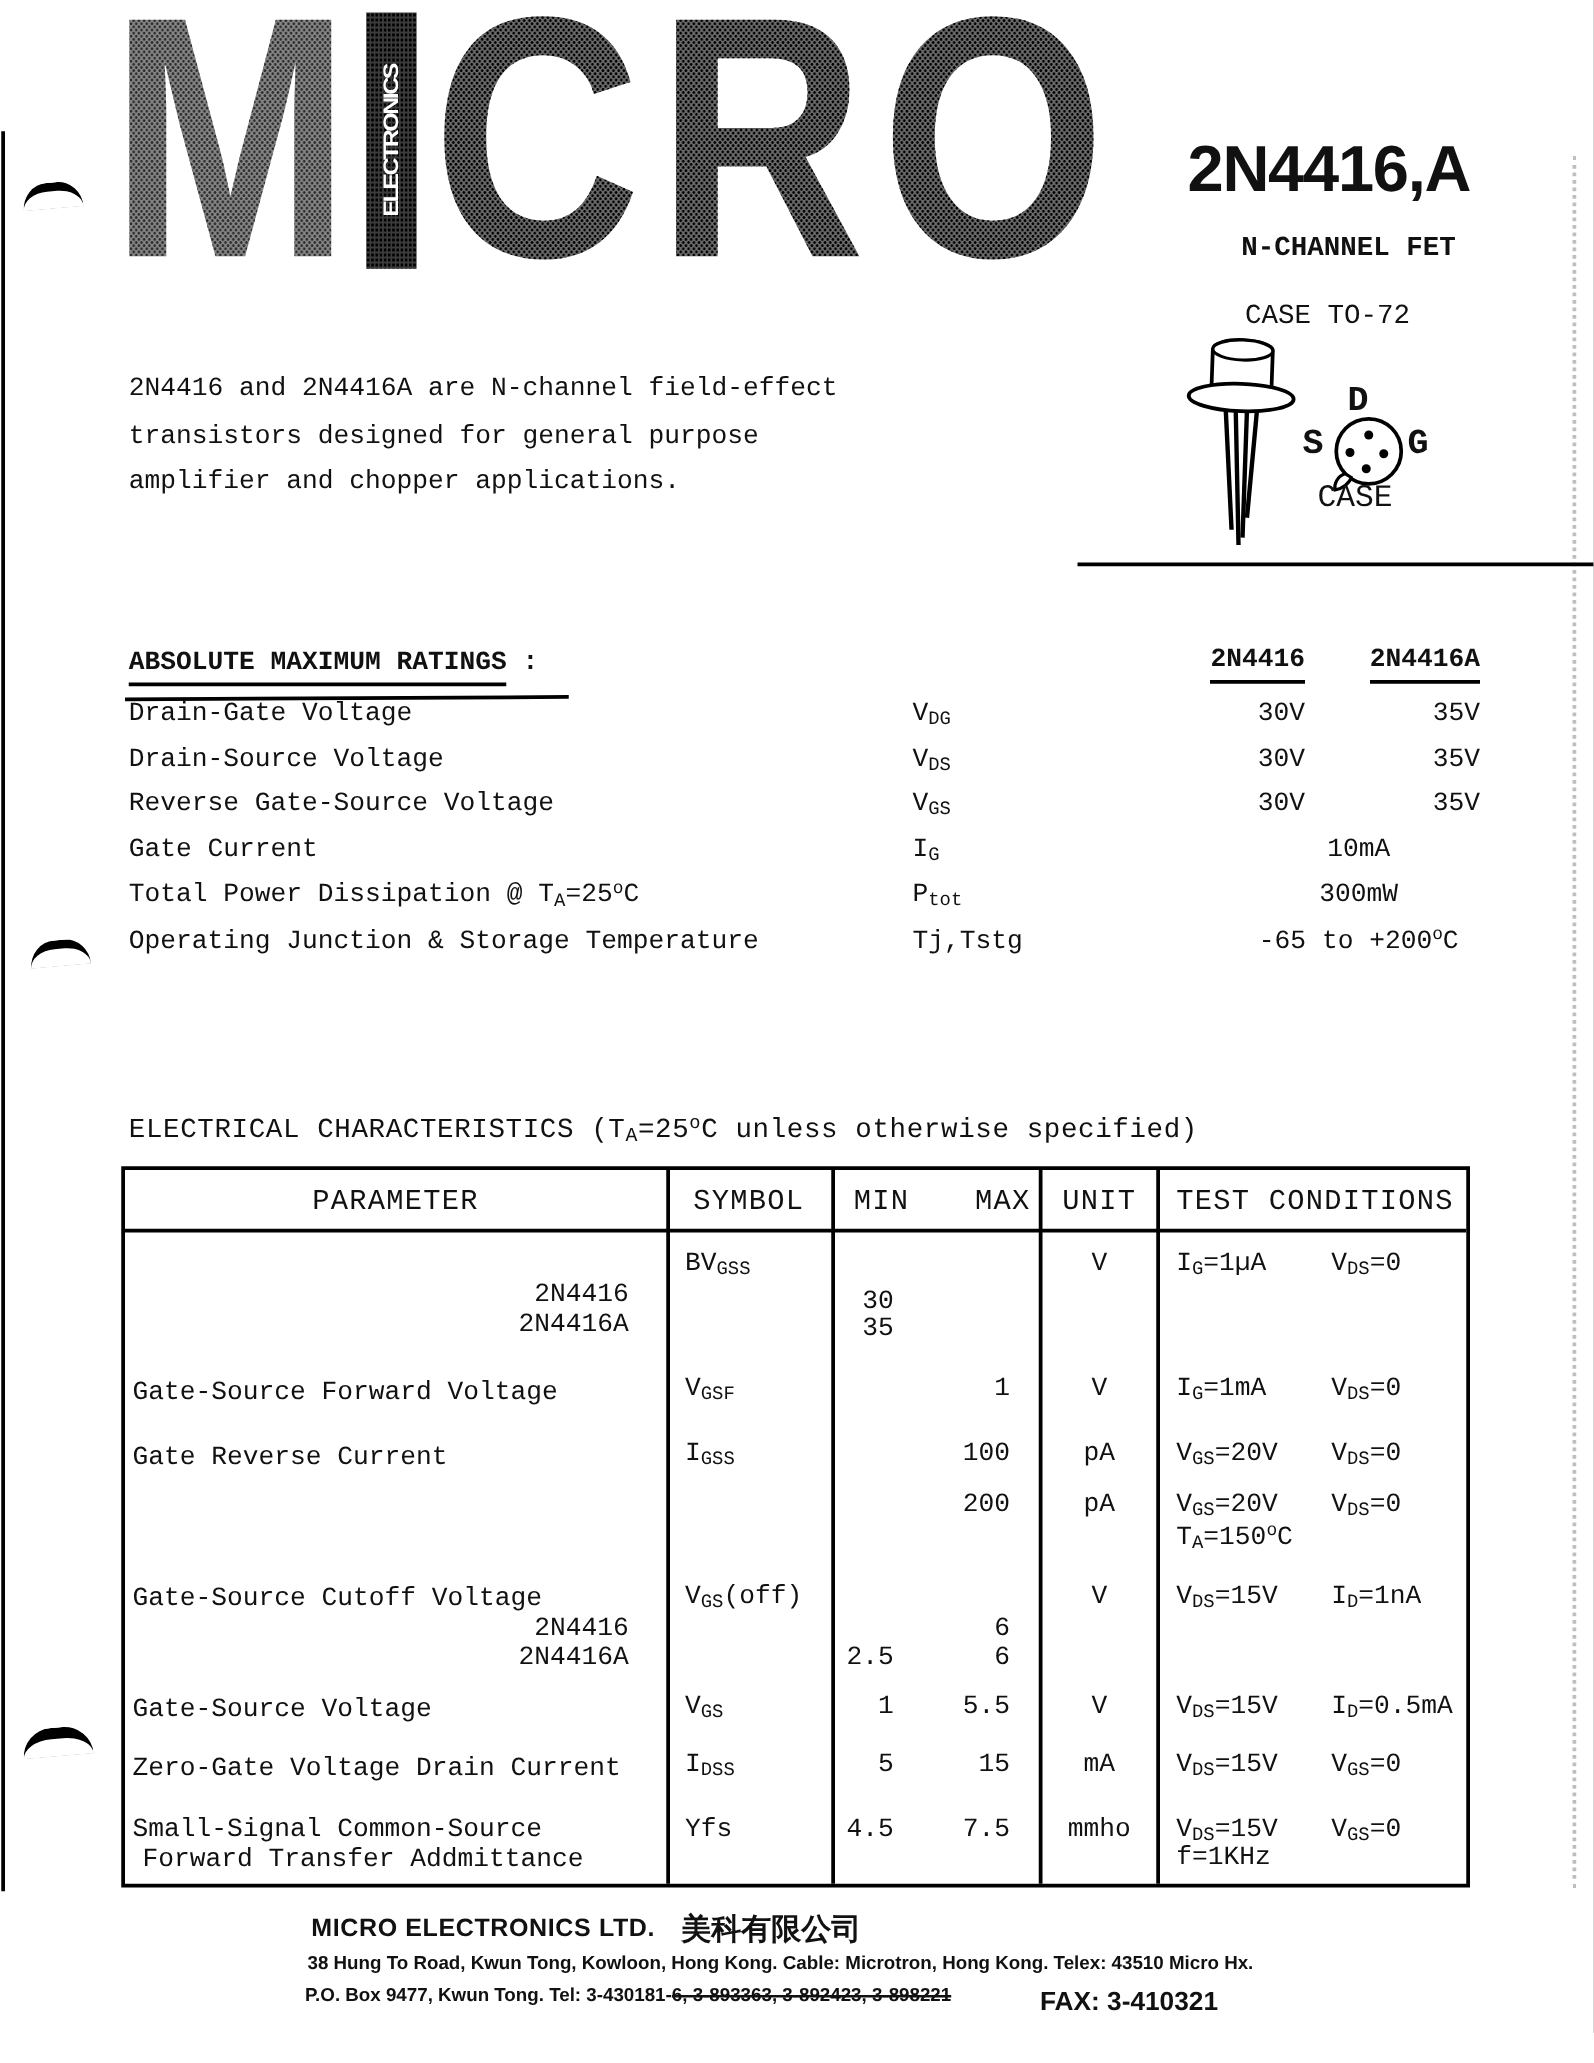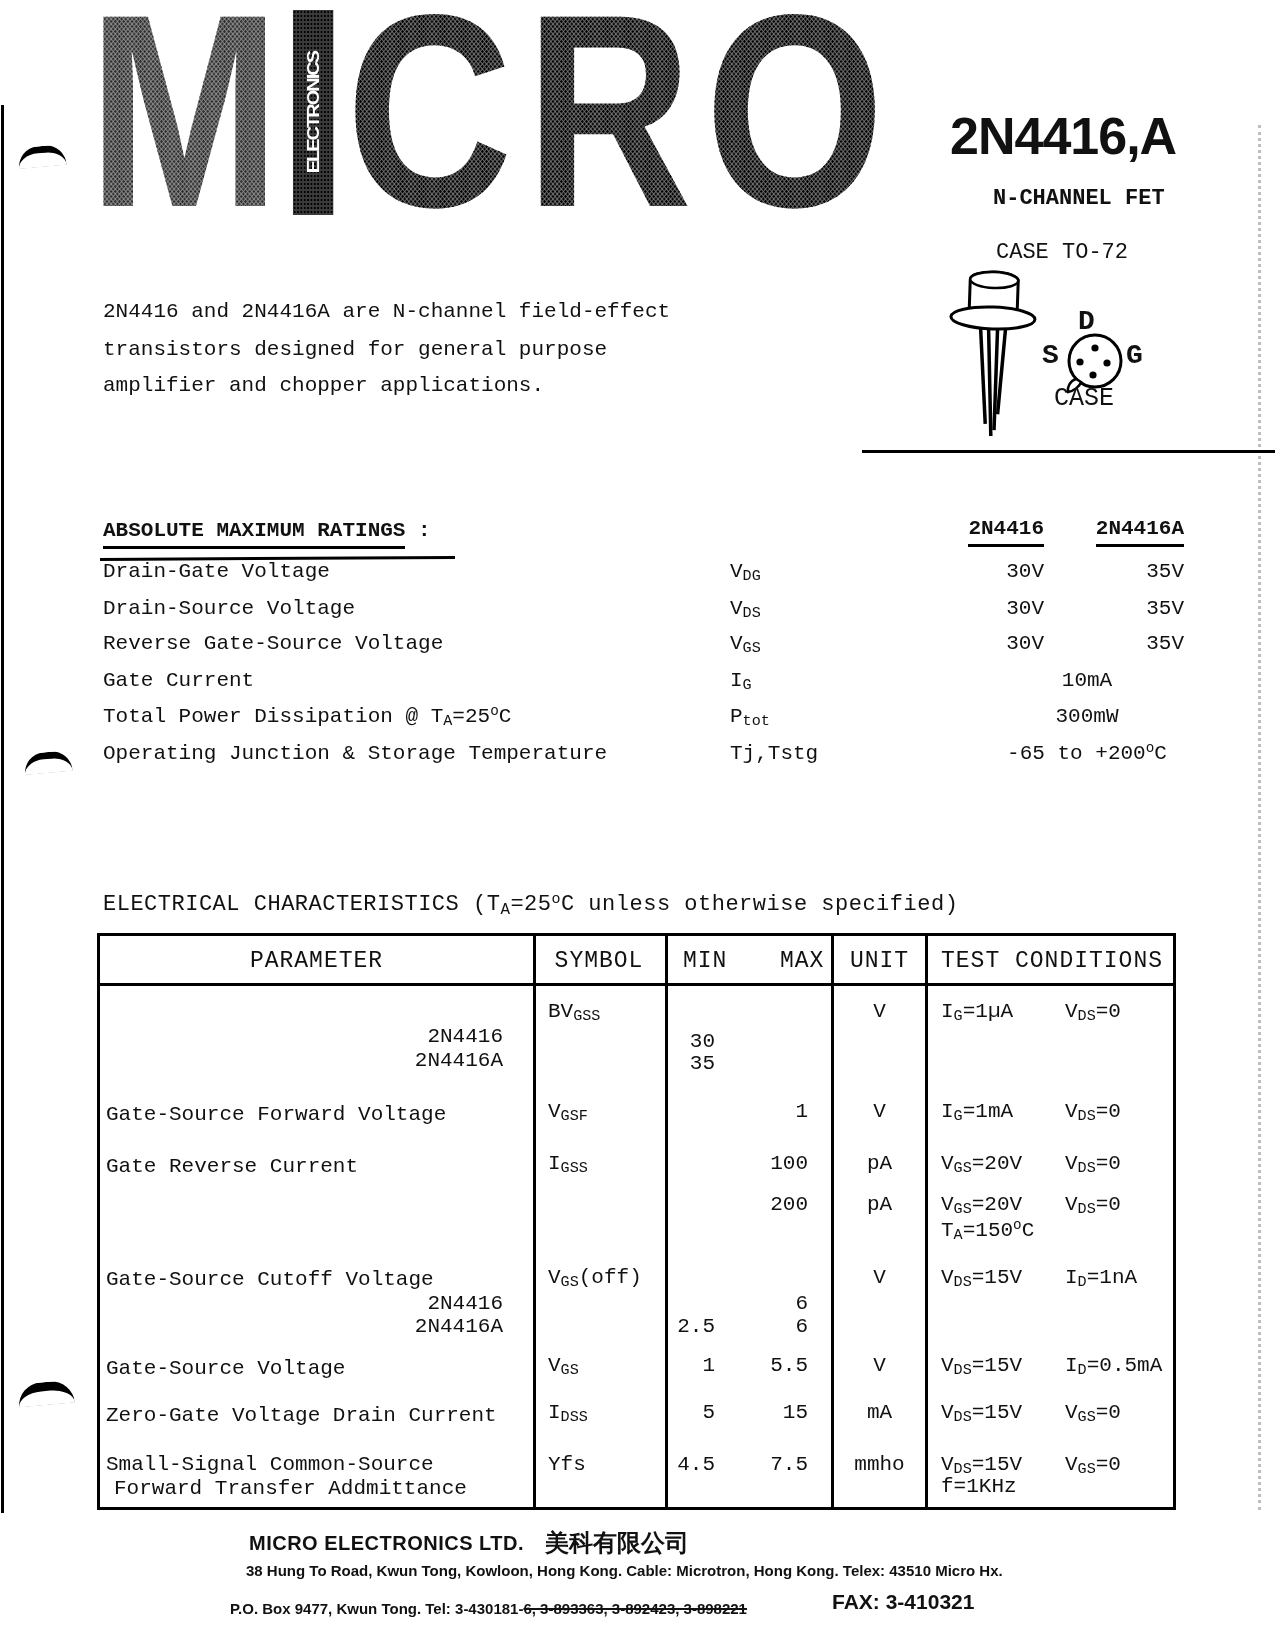--- a/index.html
+++ b/index.html
@@ -59,21 +59,21 @@
   .ec-t2{left:965px;}
   
   .part-number{left:950px;top:106px;font-size:52px;font-weight:bold;letter-spacing:-1px;}
   .devtype{left:993px;top:186px;font-size:22px;font-weight:bold;}
   .caselbl{left:996px;top:240px;font-size:22px;}
   .pinlabel{font-weight:bold;}
   
   .f-company{left:249px;top:1532px;font-size:20px;font-weight:700;letter-spacing:.5px;}
   .f-cjk{left:545px;top:1527px;font-size:24px;font-weight:700;}
   .f-a1{left:246px;top:1562px;font-size:15px;font-weight:600;}
-  .f-a2{left:230px;top:1588px;font-size:15px;font-weight:600;margin-top:12px;}
+  .f-a2{left:244px;top:1588px;font-size:15px;font-weight:600;}
   .f-fax{left:832px;top:1590px;font-size:21px;font-weight:700;}
   .strike{text-decoration:line-through;text-decoration-thickness:2px;}
 </style>
 </head>
 <body>
 
 <div class="page">
 
   <div class="abs edge-left"></div>
   <div class="abs edge-right-dotted"></div>

